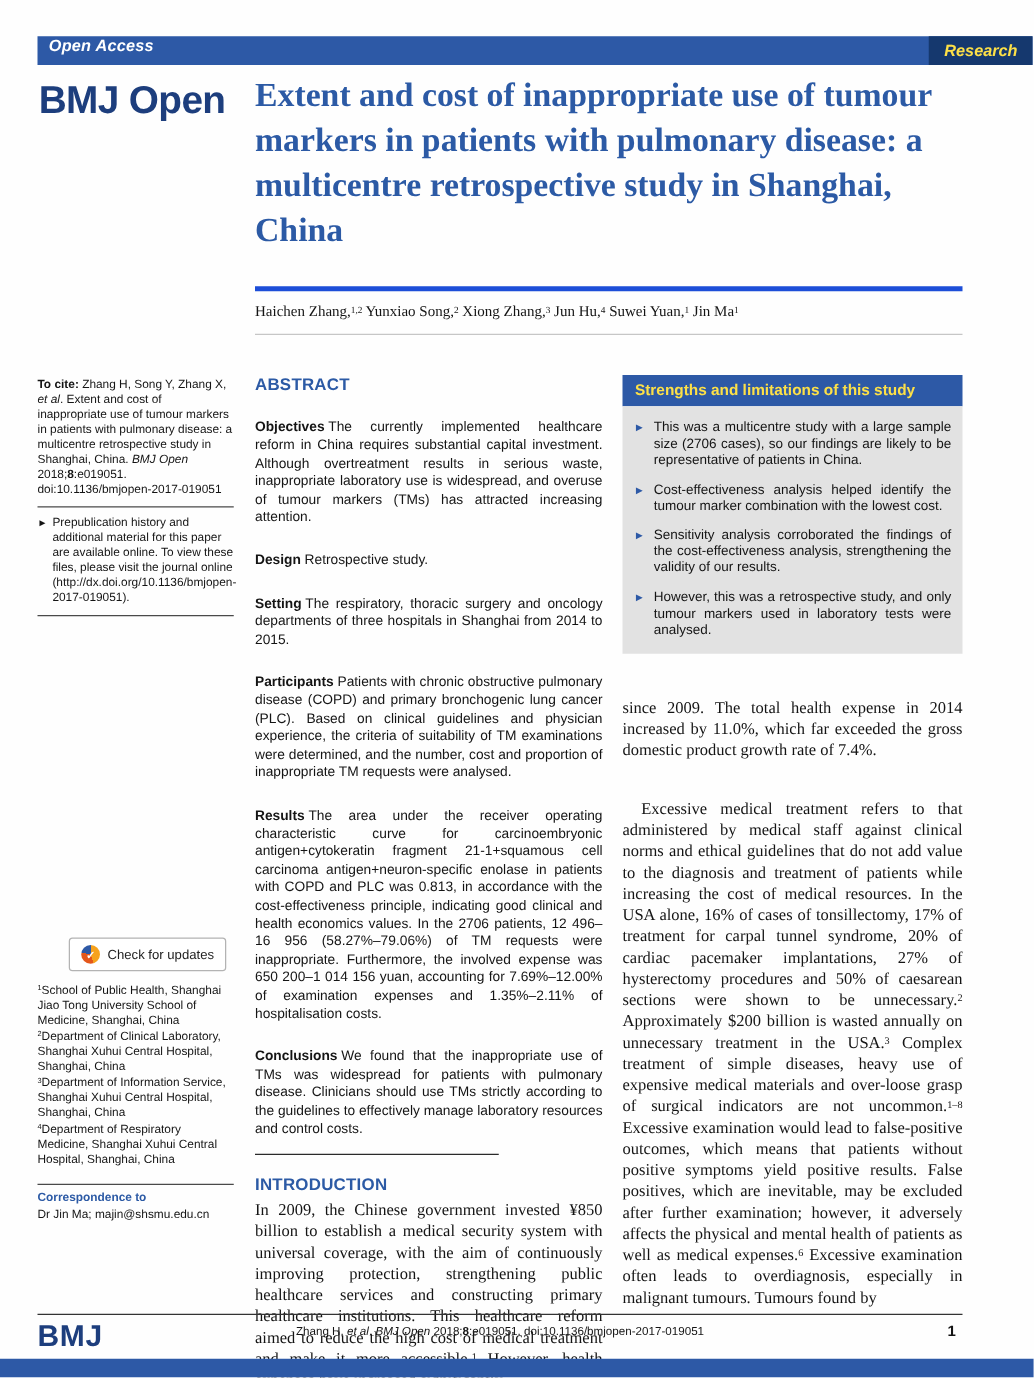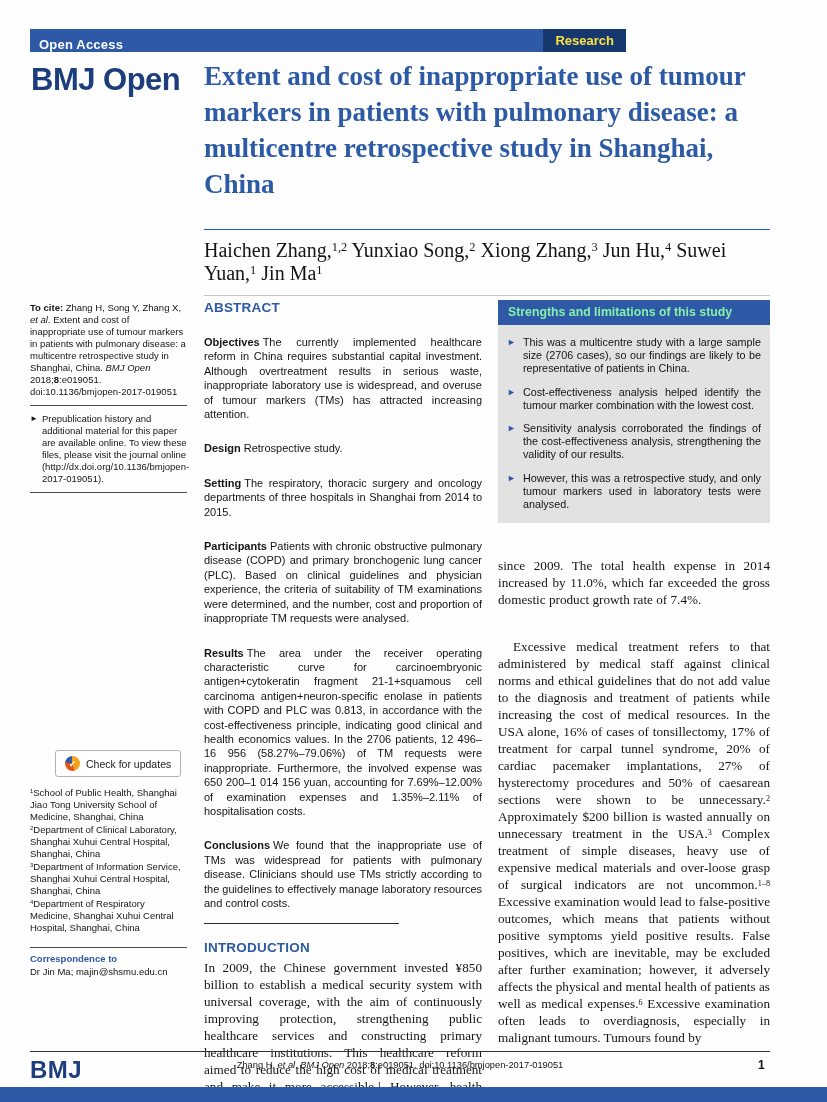--- a/index.html
+++ b/index.html
@@ -4,35 +4,35 @@
 <style>
   * { margin:0; padding:0; box-sizing:border-box; }
   html,body { width:827px; height:1102px; }
   body {
     position:relative; background:#fefefe; color:#141414;
     font-family:"Liberation Sans", sans-serif; overflow:hidden;
   }
   sup { font-size:0.62em; line-height:0; vertical-align:baseline; position:relative; top:-0.45em; }
 
   
-  .topbar { position:absolute; left:30px; top:29px; width:596px; height:23px;
-    background:var(--bmj-blue,#2d59a6); display:flex; align-items:flex-end; justify-content:space-between; }
+  .topbar { position:absolute; left:30px; top:29px; width:796px; height:23px;
+    background:var(--bmj-blue,#2d59a6); display:flex; align-items:flex-start; justify-content:space-between;font-style:italic; }
   .topbar .oa { color:#fff; font-weight:bold; font-size:13px; padding-left:9px; letter-spacing:.2px; }
   .topbar .research { background:var(--dark-navy,#15386e); color:#fde047; font-weight:bold; font-size:13px;
     height:23px; display:flex; align-items:center; padding:0 12px; }
 
   
   .logo { position:absolute; left:31px; top:62px; font-size:31px; font-weight:bold;
     color:var(--logo-navy,#1d3e7d); letter-spacing:-0.5px; }
   .title { position:absolute; left:204px; top:58px; width:545px;
     font-family:"Liberation Serif", serif; font-weight:bold; color:var(--title-blue,#2c5aa5);
     font-size:27px; line-height:36px; }
   .authors { position:absolute; left:204px; top:229px; width:566px;
-    border-top:1px solid #1d4ed8; border-bottom:1px solid #c6c6c6; padding:9px 0 10px;
-    font-family:"Liberation Serif", serif; font-size:20px; }
+    border-top:4px solid #1d4ed8; border-bottom:1px solid #c6c6c6; padding:9px 0 10px;
+    font-family:"Liberation Serif", serif; font-size:12px; }
 
   
   .sidebar-top { position:absolute; left:30px; top:302px; width:157px; font-size:9.5px; line-height:12px; }
   .srule { border-top:1px solid #4a4a4a; margin:7px 0; }
   .prepub { display:flex; gap:4px; }
   .arr-small { font-size:8px; line-height:12px; flex:0 0 auto; }
   .dates div { margin-bottom:1px; }
   .check-btn { position:absolute; left:55px; top:750px; display:flex; align-items:center; gap:6px;
     border:1px solid #b3b3b3; border-radius:3px; background:#fff; padding:5px 9px;
     font-family:inherit; font-size:10.5px; color:#222; cursor:pointer; }
@@ -49,21 +49,21 @@
   .mid { position:absolute; left:204px; top:300px; width:278px; }
   .sec-head { color:var(--title-blue,#2c5aa5); font-weight:bold; font-size:13.5px; margin-bottom:4px; letter-spacing:.2px; }
   .abs p { font-size:11px; line-height:14.4px; text-align:justify;margin-top:20px; }
   .abs b { margin-right:3px; }
   .abs-divider { border-top:1px solid #2a2a2a; width:195px; margin:13px 0 16px; }
   .serif-body { font-family:"Liberation Serif", serif; font-size:13.2px; line-height:17px; text-align:justify; }
 
   
   .rightcol { position:absolute; left:498px; top:300px; width:272px; }
   .strengths { margin-bottom:34px; }
-  .strengths .hd { background:var(--bmj-blue,#2d59a6); color:#86efac; font-weight:bold; font-size:12.3px; padding:5px 10px 6px; }
+  .strengths .hd { background:var(--bmj-blue,#2d59a6); color:#fde047; font-weight:bold; font-size:12.3px; padding:5px 10px 6px; }
   .strengths .bd { background:var(--box-gray,#e2e2e2); padding:11px 9px 2px 9px; }
   .sitem { display:flex; gap:7px; margin-bottom:10px; font-size:10.8px; line-height:13.2px; text-align:justify; }
   .sitem .arr { color:var(--bmj-blue,#2d59a6); font-size:9px; line-height:13.2px; flex:0 0 auto; }
   .p1 { margin-bottom:2px; }
   .p2 { text-indent:15px;margin-top:30px; }
 
   
   .footer-rule { position:absolute; left:30px; top:1051px; width:740px; border-top:1.2px solid #333; }
   .footer-logo { position:absolute; left:30px; top:1056px; font-size:24px; font-weight:bold;
     color:var(--logo-navy,#1d3e7d); letter-spacing:.5px; }

